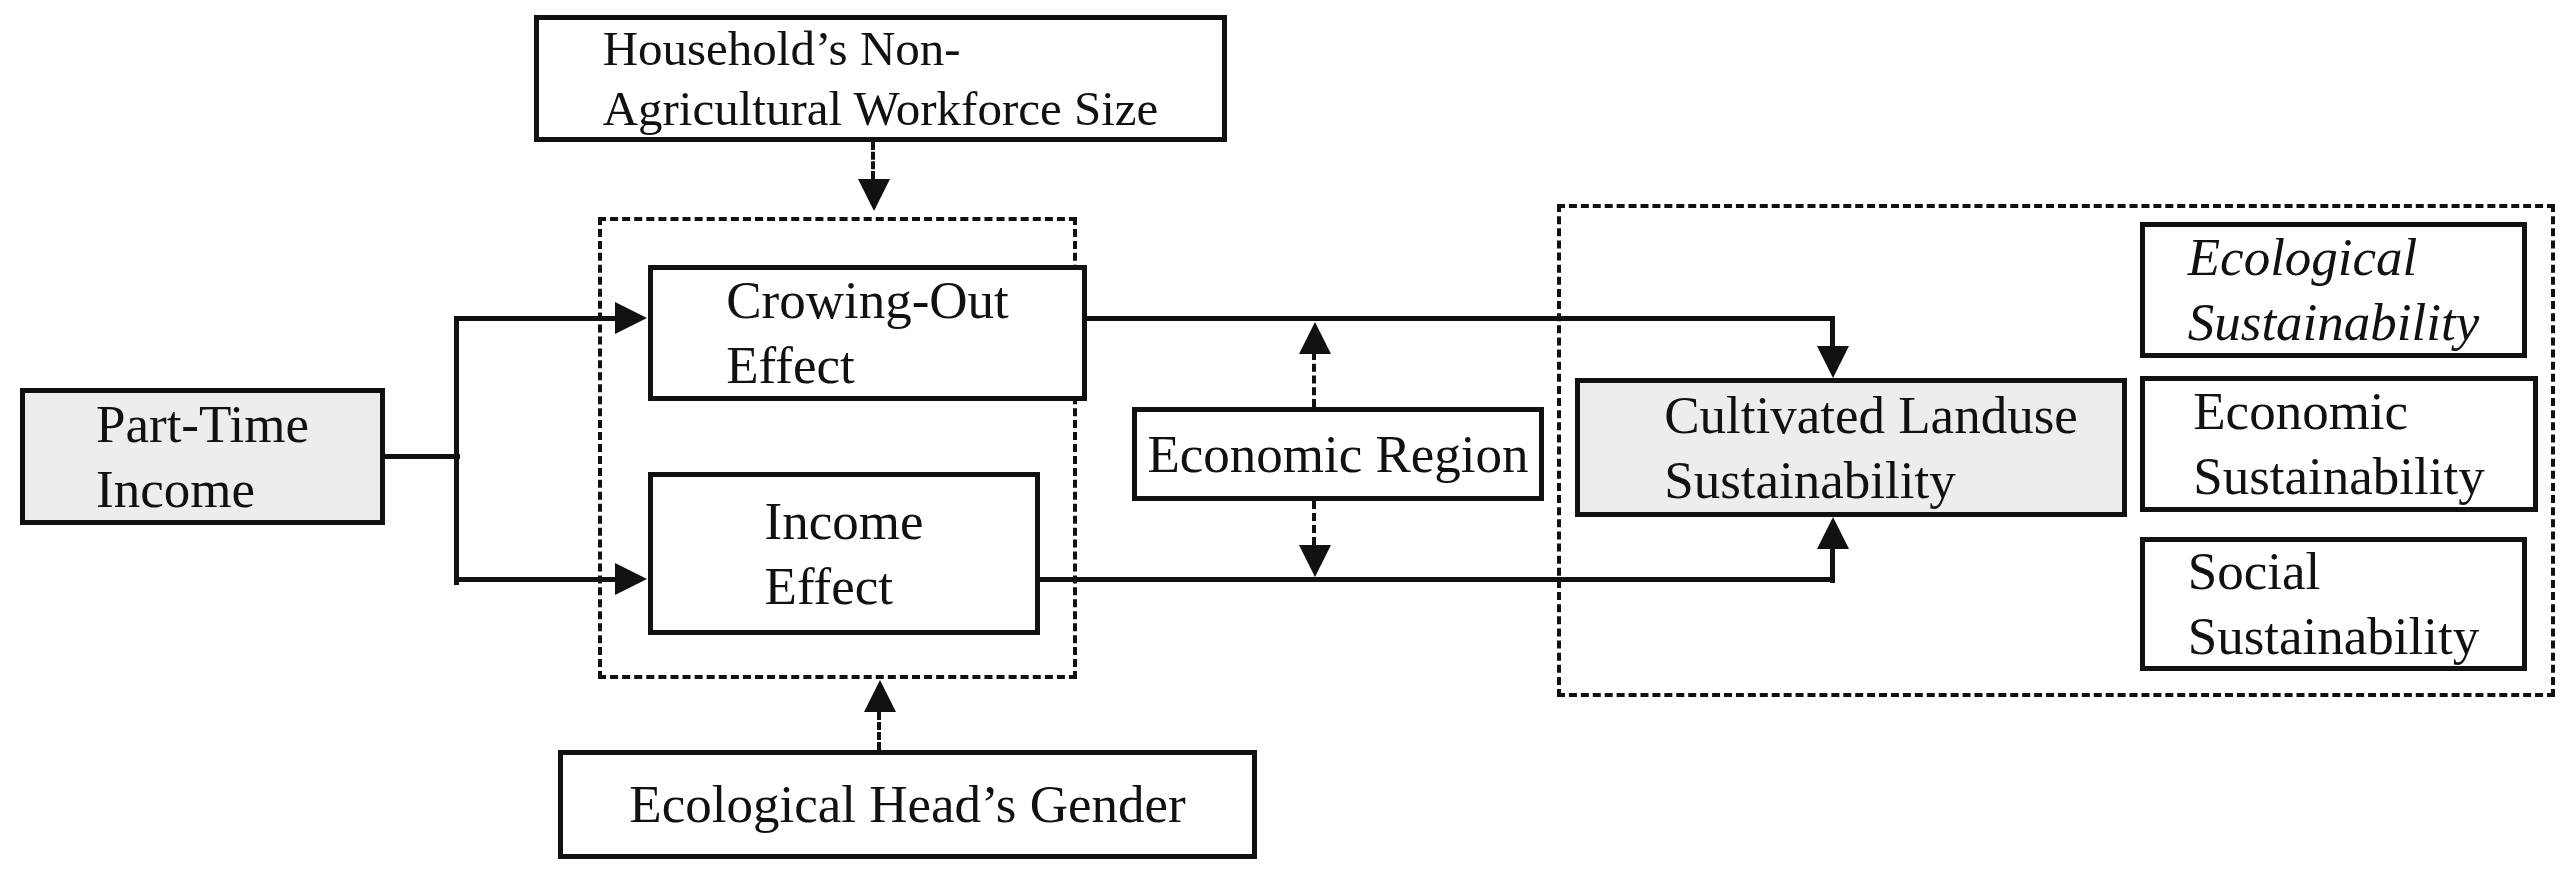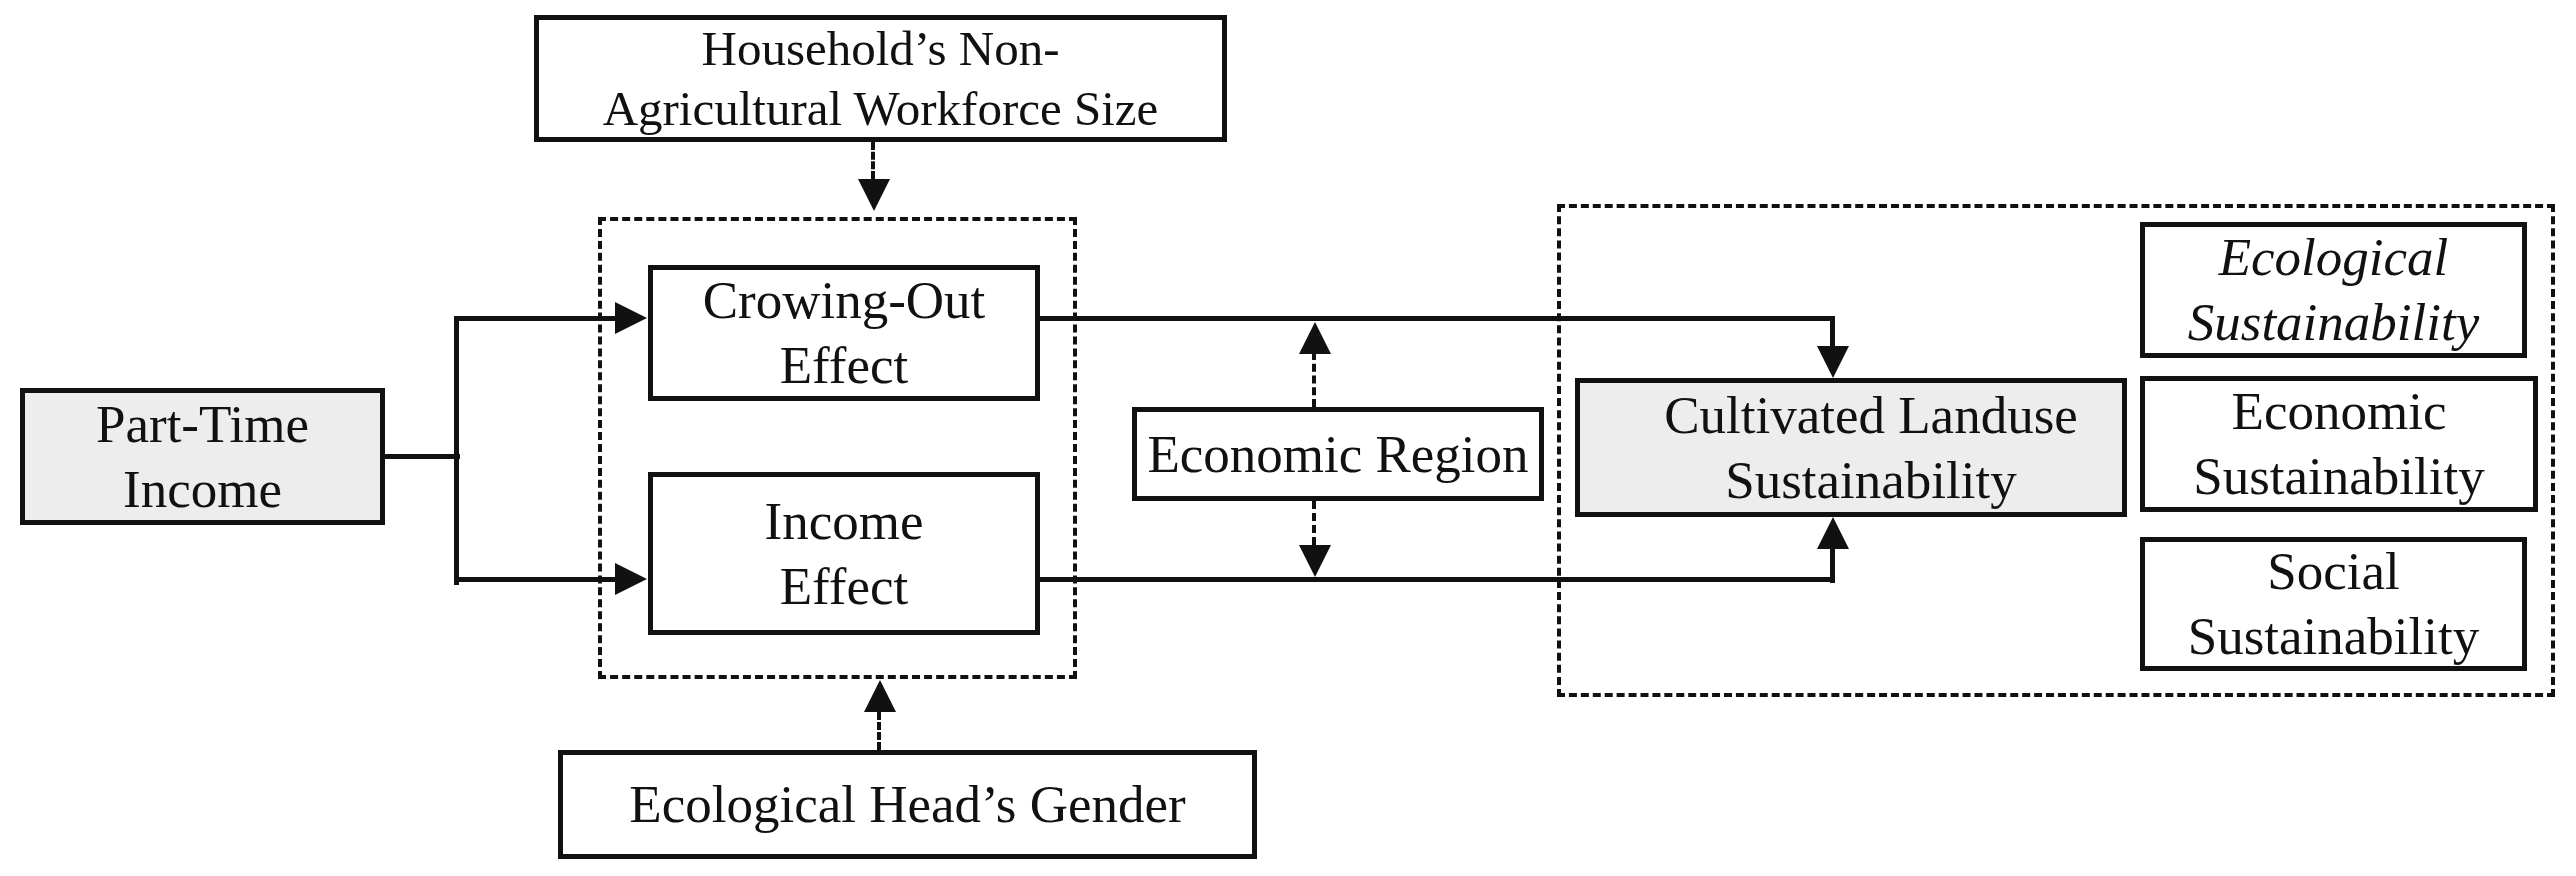--- a/index.html
+++ b/index.html
@@ -13,21 +13,20 @@
     color: var(--ink, #111111);
     overflow: hidden;
   }
   .box {
     position: absolute;
     border: 5.3px solid var(--ink, #111111);
     background: #ffffff;
     display: flex;
     align-items: center;
     justify-content: center;
-    text-align: center;
     white-space: pre-line;
     font-size: 53px;
     line-height: 1.22;
     z-index: 3;
   }
   .box.shaded { background: var(--shade, #ededed); }
   .dashed-frame {
     position: absolute;
     border: 4.4px dashed var(--ink, #111111);
     background: transparent;
@@ -48,21 +47,21 @@
   }
   .arrow.up {
     border-left: 16px solid transparent;
     border-right: 16px solid transparent;
     border-bottom: 32px solid var(--ink, #111111);
   }
 
   
   #box-workforce   { left: 534px;  top: 15px;  width: 693px;  height: 127px; font-size: 49px; }
   #box-parttime    { left: 20px;   top: 388px; width: 365px;  height: 137px; }
-  #box-crowing     { left: 648px;  top: 265px; width: 392px;  height: 136px; }
+  #box-crowing     { left: 648px;  top: 265px; width: 439px;  height: 136px; }
   #box-income      { left: 648px;  top: 472px; width: 392px;  height: 163px; }
   #box-region      { left: 1132px; top: 407px; width: 412px;  height: 94px; }
   #box-gender      { left: 558px;  top: 750px; width: 699px;  height: 109px; }
   #box-cultivated  { left: 1575px; top: 378px; width: 552px;  height: 139px; padding-left: 40px; }
   #box-eco         { left: 2140px; top: 222px; width: 387px;  height: 136px; font-style: italic; }
   #box-econ        { left: 2140px; top: 376px; width: 398px;  height: 136px; }
   #box-social      { left: 2140px; top: 537px; width: 387px;  height: 134px; }
 
   
   #frame-effects   { left: 598px;  top: 217px; width: 479px;  height: 462px; }

